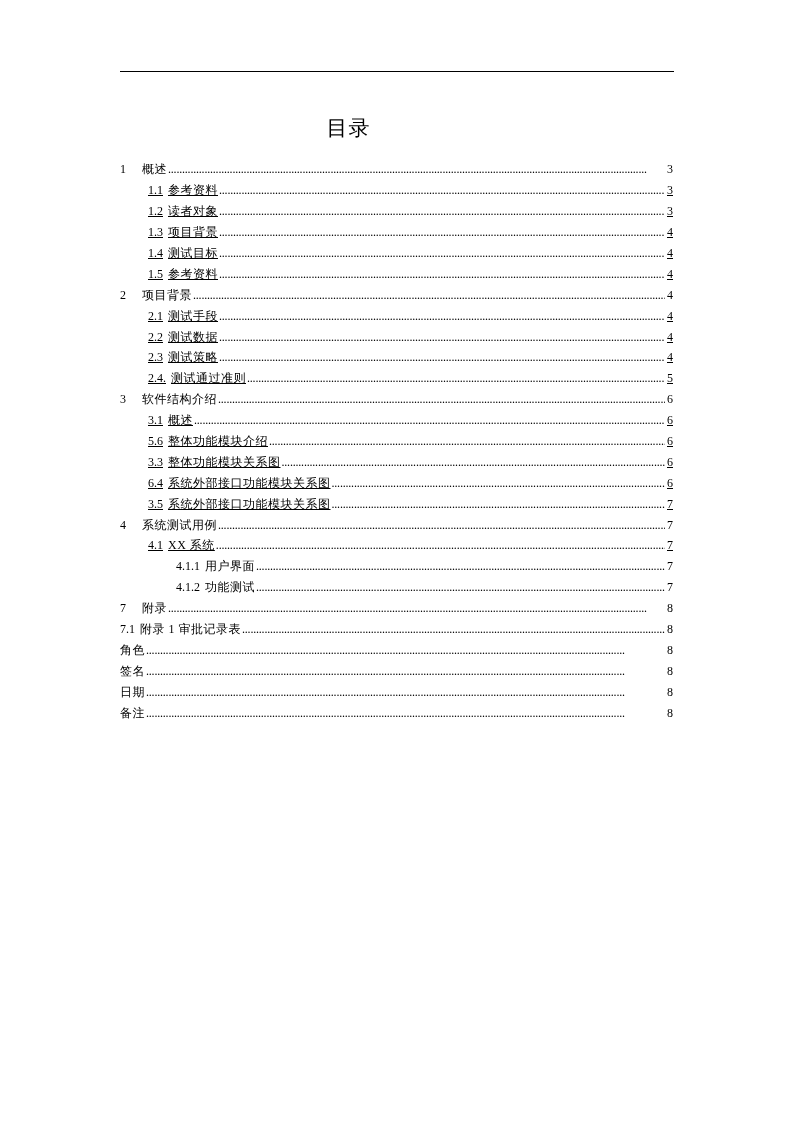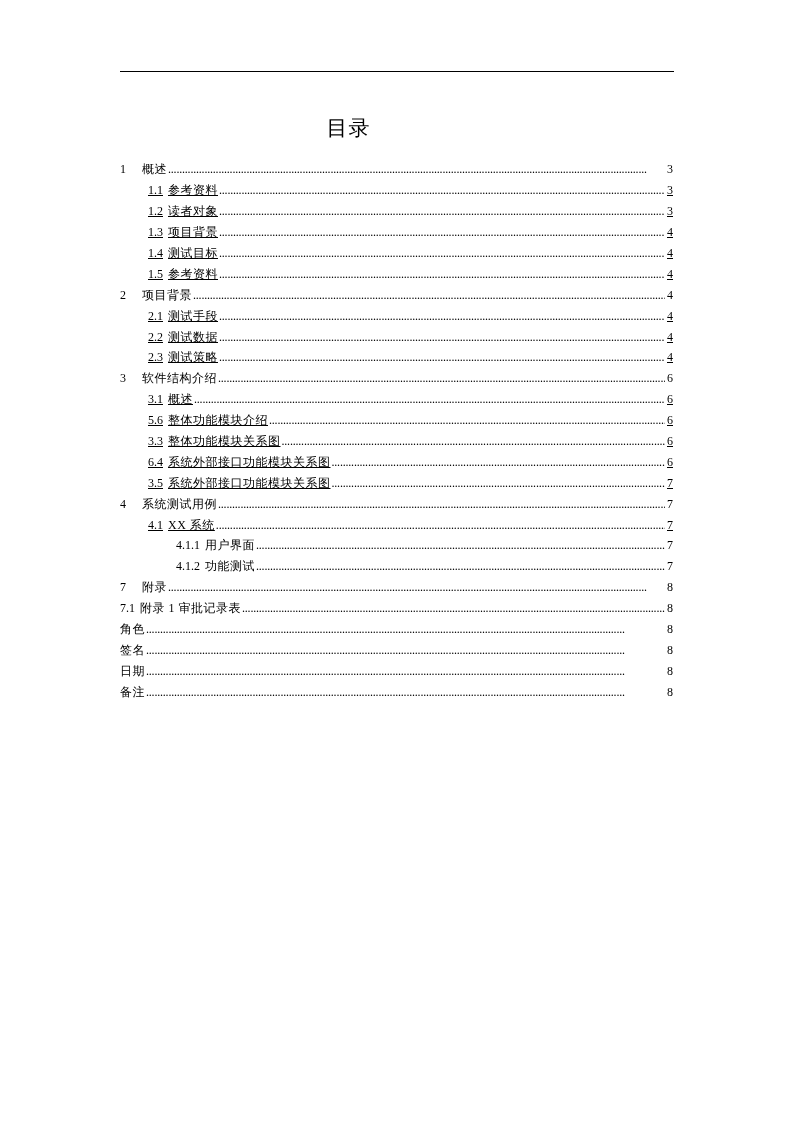--- a/index.html
+++ b/index.html
@@ -86,20 +86,26 @@
         <span class="num gap">2.2</span>
         <span class="label">测试数据</span>
         <span class="leader"></span>
         <span class="page-no">4</span>
       </div>
     <div class="toc-row l2">
         <span class="num gap">2.3</span>
         <span class="label">测试策略</span>
         <span class="leader"></span>
         <span class="page-no">4</span>
+      </div>
+    <div class="toc-row l2">
+        <span class="num gap">2.4.</span>
+        <span class="label">测试通过准则</span>
+        <span class="leader"></span>
+        <span class="page-no">5</span>
       </div>
     <div class="toc-row l1">
         <span class="num wide">3</span>
         <span class="label">软件结构介绍</span>
         <span class="leader"></span>
         <span class="page-no">6</span>
       </div>
     <div class="toc-row l2">
         <span class="num gap">3.1</span>
         <span class="label">概述</span>

